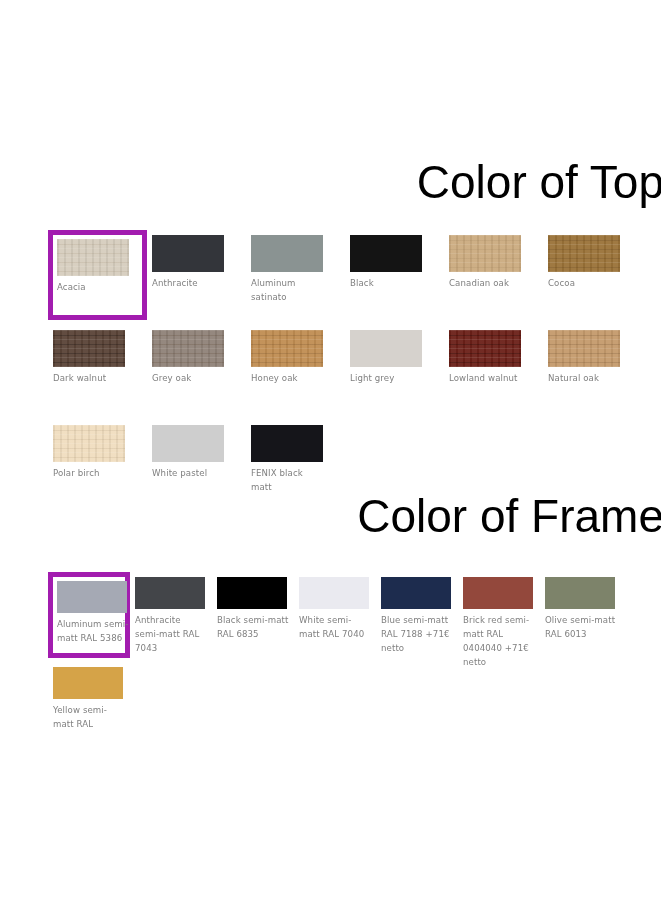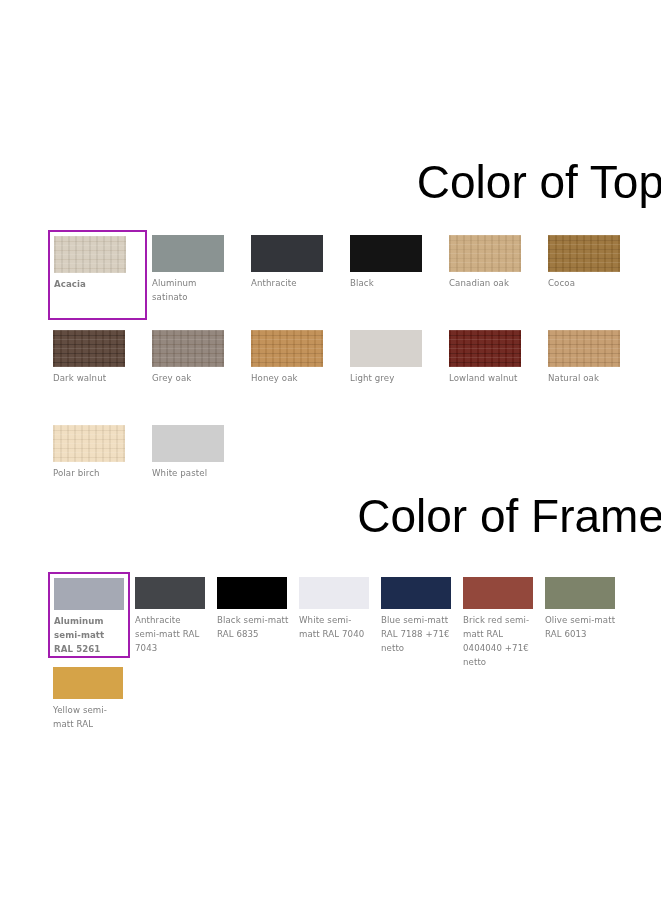--- a/index.html
+++ b/index.html
@@ -77,22 +77,21 @@
     height: 90px;
     margin: 0 0 5px 0;
   }
   #grid-frame .swatch-cell {
     width: 82px;
     height: 86px;
     margin: 0 0 4px 0;
   }
 
   .swatch-cell.selected {
-    border: 2px solid #a21caf;
-    font-weight: bold;
+    border: 5px solid #a21caf;
   }
 
   .chip {
     box-sizing: border-box;
     display: block;
   }
   #grid-top .chip {
     width: 72px;
     height: 37px;
     margin: 4px 0 0 4px;
@@ -127,28 +126,28 @@
 <div class="page">
 
   <h1 class="section-title" id="title-top">Color of Top</h1>
 
   <div class="grid" id="grid-top">
       <div class="swatch-cell selected">
         <span class="chip" style="background: repeating-linear-gradient(0deg, rgba(255, 255, 255, 0.1) 0px, rgba(255, 255, 255, 0.1) 1px, rgba(0, 0, 0, 0) 1px, rgba(0, 0, 0, 0) 4px, rgba(120, 95, 60, 0.1) 4px, rgba(120, 95, 60, 0.1) 5px, rgba(0, 0, 0, 0) 5px, rgba(0, 0, 0, 0) 9px), repeating-linear-gradient(90deg, rgba(0, 0, 0, 0.05) 0px, rgba(0, 0, 0, 0.05) 2px, rgba(255, 255, 255, 0.05) 2px, rgba(255, 255, 255, 0.05) 7px), rgb(214, 205, 190);"></span>
         <span class="swatch-label">Acacia</span>
       </div>
       <div class="swatch-cell">
+        <span class="chip" style="background: rgb(51, 53, 58);"></span>
+        <span class="swatch-label">Anthracite</span>
+      </div>
+      <div class="swatch-cell">
         <span class="chip" style="background: rgb(138, 147, 146);"></span>
         <span class="swatch-label">Aluminum satinato</span>
       </div>
       <div class="swatch-cell">
-        <span class="chip" style="background: rgb(51, 53, 58);"></span>
-        <span class="swatch-label">Anthracite</span>
-      </div>
-      <div class="swatch-cell">
         <span class="chip" style="background: rgb(20, 20, 20);"></span>
         <span class="swatch-label">Black</span>
       </div>
       <div class="swatch-cell">
         <span class="chip" style="background: repeating-linear-gradient(0deg, rgba(255, 255, 255, 0.1) 0px, rgba(255, 255, 255, 0.1) 1px, rgba(0, 0, 0, 0) 1px, rgba(0, 0, 0, 0) 4px, rgba(120, 95, 60, 0.1) 4px, rgba(120, 95, 60, 0.1) 5px, rgba(0, 0, 0, 0) 5px, rgba(0, 0, 0, 0) 9px), repeating-linear-gradient(90deg, rgba(0, 0, 0, 0.05) 0px, rgba(0, 0, 0, 0.05) 2px, rgba(255, 255, 255, 0.05) 2px, rgba(255, 255, 255, 0.05) 7px), rgb(203, 171, 127);"></span>
         <span class="swatch-label">Canadian oak</span>
       </div>
       <div class="swatch-cell">
         <span class="chip" style="background: repeating-linear-gradient(0deg, rgba(255, 255, 255, 0.1) 0px, rgba(255, 255, 255, 0.1) 1px, rgba(0, 0, 0, 0) 1px, rgba(0, 0, 0, 0) 4px, rgba(70, 45, 20, 0.16) 4px, rgba(70, 45, 20, 0.16) 5px, rgba(0, 0, 0, 0) 5px, rgba(0, 0, 0, 0) 9px), repeating-linear-gradient(90deg, rgba(0, 0, 0, 0.05) 0px, rgba(0, 0, 0, 0.05) 2px, rgba(255, 255, 255, 0.05) 2px, rgba(255, 255, 255, 0.05) 7px), rgb(154, 114, 56);"></span>
         <span class="swatch-label">Cocoa</span>
@@ -177,29 +176,33 @@
         <span class="chip" style="background: repeating-linear-gradient(0deg, rgba(255, 255, 255, 0.1) 0px, rgba(255, 255, 255, 0.1) 1px, rgba(0, 0, 0, 0) 1px, rgba(0, 0, 0, 0) 4px, rgba(70, 45, 20, 0.16) 4px, rgba(70, 45, 20, 0.16) 5px, rgba(0, 0, 0, 0) 5px, rgba(0, 0, 0, 0) 9px), repeating-linear-gradient(90deg, rgba(0, 0, 0, 0.05) 0px, rgba(0, 0, 0, 0.05) 2px, rgba(255, 255, 255, 0.05) 2px, rgba(255, 255, 255, 0.05) 7px), rgb(196, 154, 108);"></span>
         <span class="swatch-label">Natural oak</span>
       </div>
       <div class="swatch-cell">
         <span class="chip" style="background: repeating-linear-gradient(0deg, rgba(255, 255, 255, 0.1) 0px, rgba(255, 255, 255, 0.1) 1px, rgba(0, 0, 0, 0) 1px, rgba(0, 0, 0, 0) 4px, rgba(120, 95, 60, 0.1) 4px, rgba(120, 95, 60, 0.1) 5px, rgba(0, 0, 0, 0) 5px, rgba(0, 0, 0, 0) 9px), repeating-linear-gradient(90deg, rgba(0, 0, 0, 0.05) 0px, rgba(0, 0, 0, 0.05) 2px, rgba(255, 255, 255, 0.05) 2px, rgba(255, 255, 255, 0.05) 7px), rgb(240, 221, 191);"></span>
         <span class="swatch-label">Polar birch</span>
       </div>
       <div class="swatch-cell">
         <span class="chip" style="background: rgb(206, 206, 206);"></span>
         <span class="swatch-label">White pastel</span>
+      </div>
+      <div class="swatch-cell">
+        <span class="chip" style="background: rgb(21, 21, 26);"></span>
+        <span class="swatch-label">FENIX black matt</span>
       </div>
     </div>
 
   <h1 class="section-title" id="title-frame">Color of Frame</h1>
 
   <div class="grid" id="grid-frame">
       <div class="swatch-cell selected">
         <span class="chip" style="background: rgb(165, 169, 180);"></span>
-        <span class="swatch-label">Aluminum semi-matt RAL 5261</span>
+        <span class="swatch-label">Aluminum semi-matt RAL 5386</span>
       </div>
       <div class="swatch-cell">
         <span class="chip" style="background: rgb(67, 69, 73);"></span>
         <span class="swatch-label">Anthracite semi-matt RAL 7043</span>
       </div>
       <div class="swatch-cell">
         <span class="chip" style="background: rgb(0, 0, 0);"></span>
         <span class="swatch-label">Black semi-matt RAL 6835</span>
       </div>
       <div class="swatch-cell">

